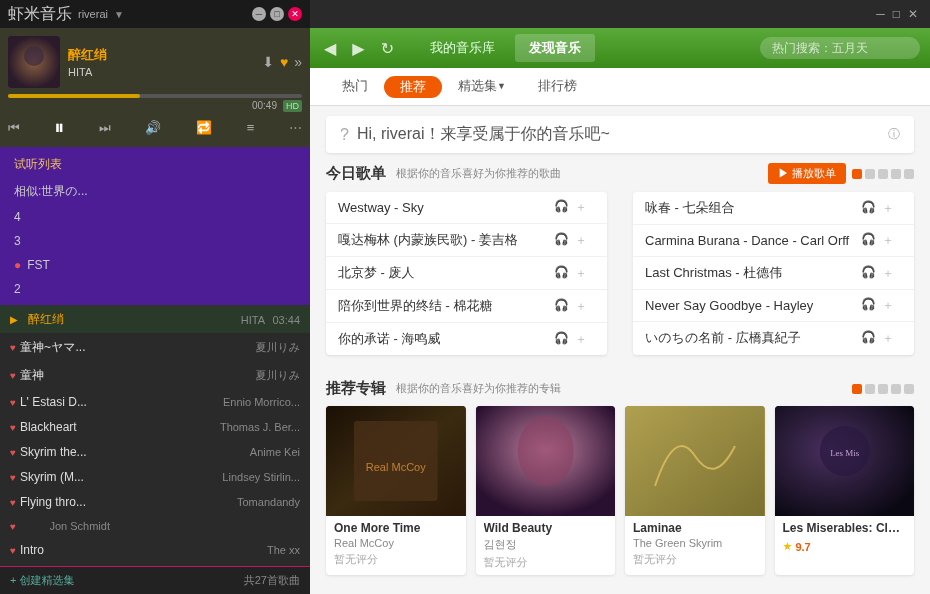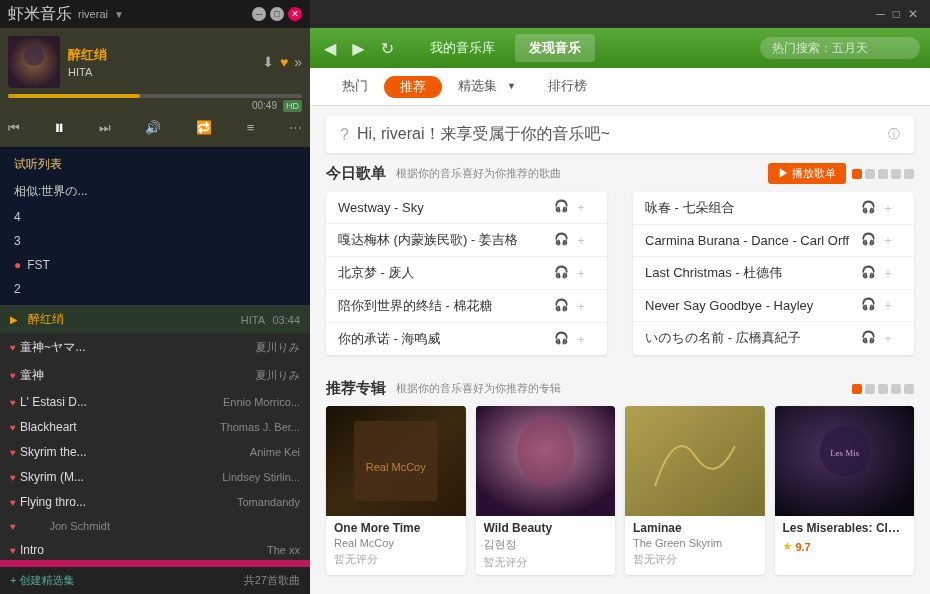--- a/index.html
+++ b/index.html
@@ -38,39 +38,39 @@
     .progress-time { display: flex; justify-content: flex-end; color: #aaa; font-size: 10px; margin-top: 2px; }
     .quality-badge { background: #4a7a4a; color: #8f8; font-size: 9px; padding: 1px 3px; border-radius: 2px; margin-left: 6px; }
 
     
     .controls { display: flex; align-items: center; justify-content: space-between; }
     .ctrl-btn { color: #ccc; font-size: 16px; cursor: pointer; background: none; border: none; }
     .ctrl-btn.play { color: #fff; font-size: 20px; }
     .ctrl-btn.small { font-size: 13px; color: #aaa; }
 
     
-    .sidebar-nav { background: #0f172a; padding: 4px 0; border-bottom: 1px solid #333; }
+    .sidebar-nav { background: #4c1d95; padding: 4px 0; border-bottom: 1px solid #333; }
     .nav-item { padding: 5px 14px; color: #ccc; font-size: 12px; cursor: pointer; display: flex; align-items: center; gap: 6px; }
     .nav-item.active { color: #f0c060; }
     .playlist { flex: 1; overflow-y: auto; }
     .playlist::-webkit-scrollbar { width: 4px; }
     .playlist::-webkit-scrollbar-track { background: #222; }
     .playlist::-webkit-scrollbar-thumb { background: #555; }
     .playlist-item { padding: 5px 10px; display: flex; align-items: center; cursor: pointer; border-bottom: 1px solid #2a2a2a; }
     .playlist-item.active { background: #2a3a2a; }
     .pi-num { width: 18px; color: #888; font-size: 11px; flex-shrink: 0; }
     .pi-num.playing { color: #f0a000; font-size: 10px; }
     .pi-heart { color: #e05050; font-size: 10px; margin-right: 4px; }
     .pi-title { flex: 1; color: #ddd; font-size: 12px; overflow: hidden; text-overflow: ellipsis; white-space: nowrap; }
     .pi-title.active { color: #f0a000; }
     .pi-artist { color: #888; font-size: 11px; width: 90px; overflow: hidden; text-overflow: ellipsis; white-space: nowrap; text-align: right; flex-shrink: 0; }
     .pi-duration { color: #888; font-size: 11px; width: 35px; text-align: right; flex-shrink: 0; }
 
     
-    .sidebar-bottom { padding: 6px 10px; color: #888; font-size: 11px; display: flex; justify-content: space-between; border-top: 7px solid #be185d; background: #222; }
+    .sidebar-bottom { padding: 6px 10px; color: #888; font-size: 11px; display: flex; justify-content: space-between; border-top: 1px solid #be185d; background: #222; }
     .create-link { color: #5a9; cursor: pointer; }
 
     
     .main-content { flex: 1; background: #f0f0f0; display: flex; flex-direction: column; }
 
     
     .main-title-bar { height: 28px; background: #2a2a2a; display: flex; align-items: center; justify-content: flex-end; padding: 0 8px; }
     .main-tb-btn { color: #aaa; font-size: 12px; cursor: pointer; padding: 0 4px; }
 
     
@@ -79,21 +79,21 @@
     .nav-tabs { display: flex; gap: 6px; margin-left: 10px; }
     .nav-tab { padding: 5px 14px; color: #e0ffe0; font-size: 13px; cursor: pointer; border-radius: 3px; }
     .nav-tab.active { background: rgba(255,255,255,0.2); color: #fff; font-weight: bold; }
     .search-box { margin-left: auto; background: rgba(255,255,255,0.2); border: none; border-radius: 12px; padding: 4px 12px; color: #fff; font-size: 12px; width: 160px; outline: none; }
     .search-box::placeholder { color: rgba(255,255,255,0.7); }
 
     
     .sub-nav { height: 38px; background: #fff; display: flex; align-items: center; padding: 0 16px; gap: 0; border-bottom: 1px solid #ddd; }
     .sub-tab { padding: 2px 16px; font-size: 13px; color: #555; cursor: pointer; border-bottom: 2px solid transparent; }
     .sub-tab.active { color: #fff; background: #f05a00; border-radius: 12px; border-bottom: none; }
-    .sub-tab-dropdown { display: flex; align-items: center; gap: 10px; }
+    .sub-tab-dropdown { display: flex; align-items: center; gap: 0; }
 
     
     .main-body { flex: 1; background: #f5f5f5; overflow-y: auto; padding: 10px 16px; }
     .main-body::-webkit-scrollbar { width: 6px; }
     .main-body::-webkit-scrollbar-track { background: #eee; }
     .main-body::-webkit-scrollbar-thumb { background: #bbb; }
 
     
     .greeting-bar { background: #fff; border-radius: 4px; padding: 8px 14px; margin-bottom: 10px; display: flex; align-items: center; justify-content: space-between; box-shadow: 0 1px 3px rgba(0,0,0,0.1); }
     .greeting-left { display: flex; align-items: center; gap: 8px; }

